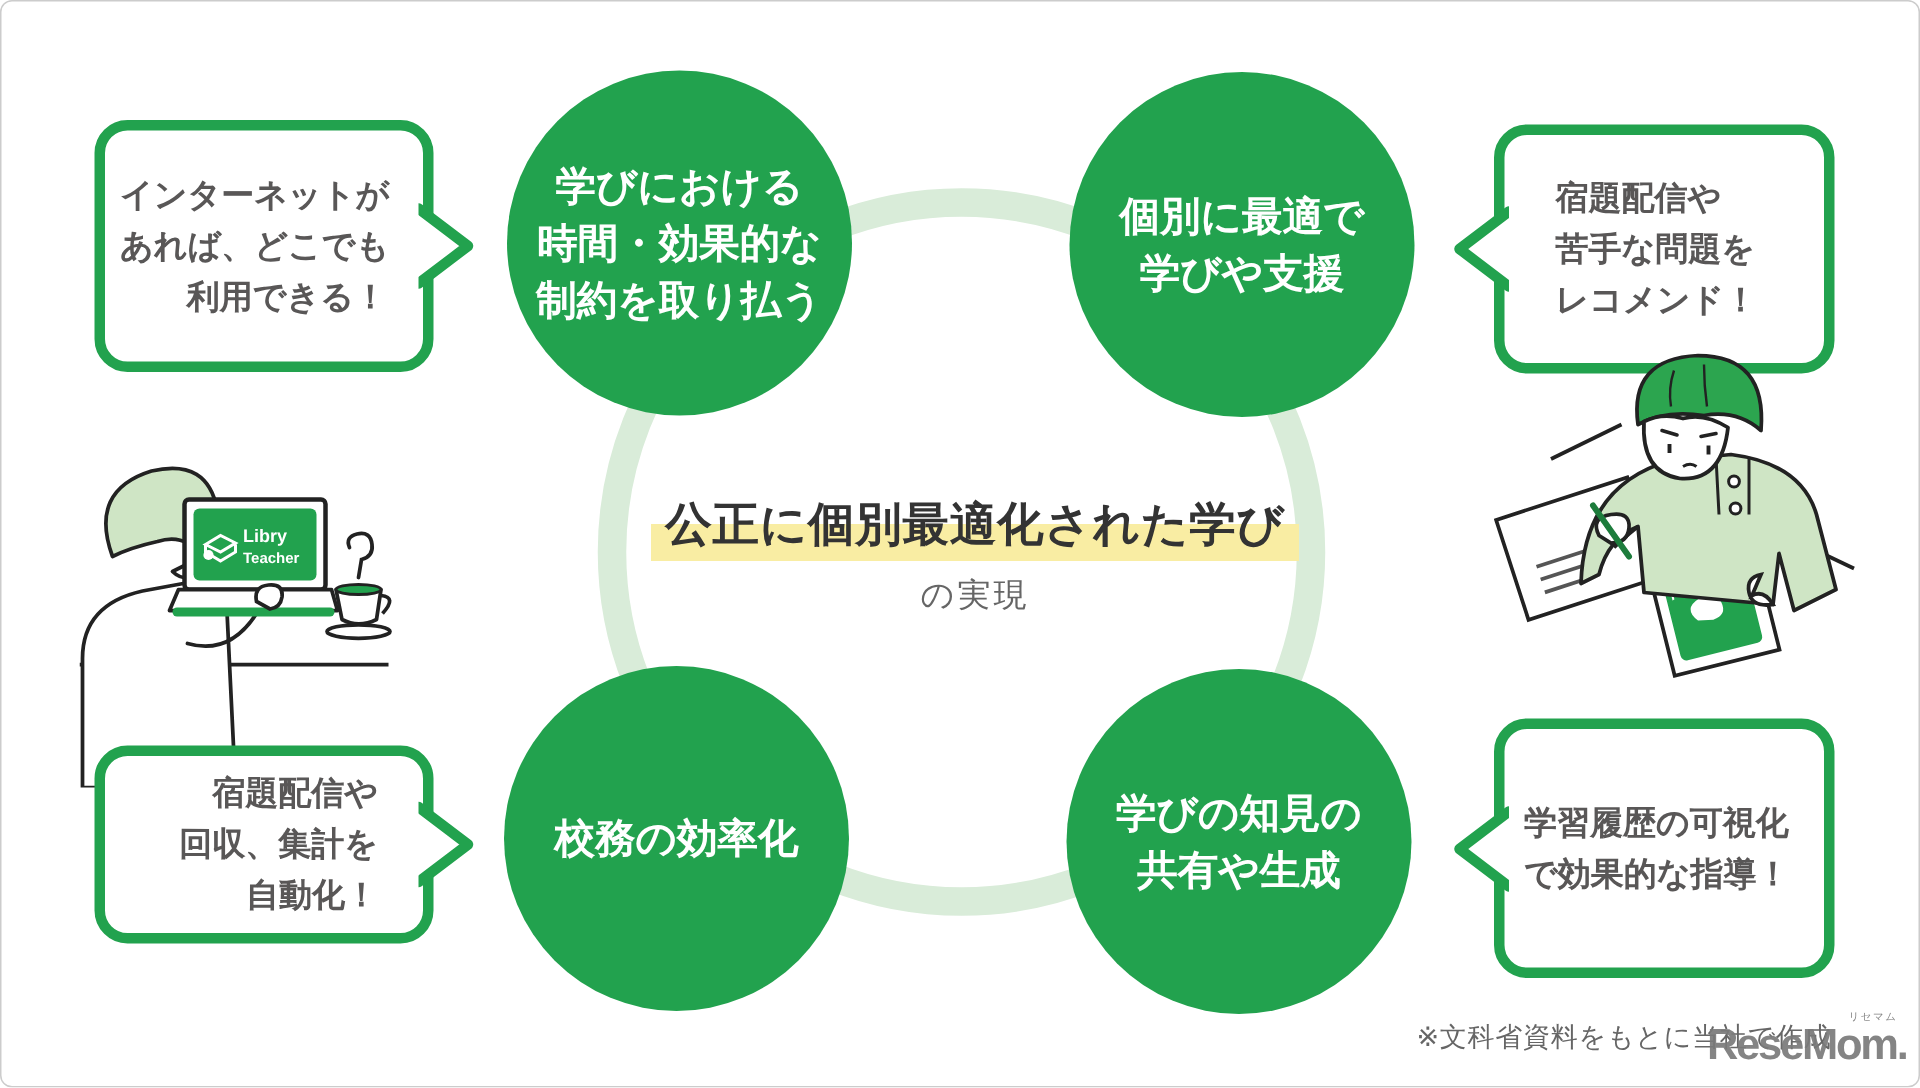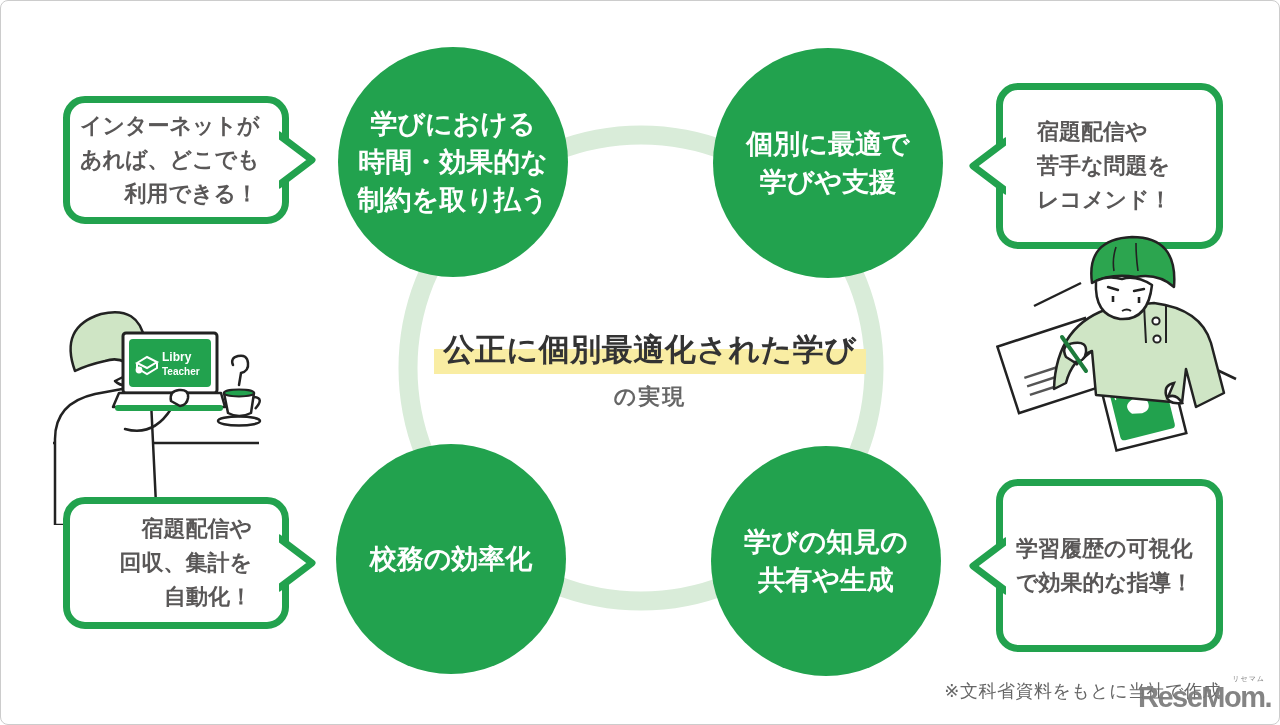--- a/index.html
+++ b/index.html
@@ -47,36 +47,36 @@
     position:absolute;left:0;right:0;top:330px;text-align:center;z-index:1;margin-left:20px;
   }
   .center-title{
     display:inline-block;
     font-size:31px;font-weight:bold;color:var(--text-dark);
     background:linear-gradient(transparent 42%, var(--yellow) 42%, var(--yellow) 100%);
     padding:0 9px 4px 9px;line-height:1.25;
     letter-spacing:0.5px;
   }
   .center-sub{
-    margin-top:8px;font-size:22px;font-weight:bold;color:#666666;letter-spacing:2px;
+    margin-top:8px;font-size:22px;font-weight:normal;color:#666666;letter-spacing:2px;
   }
 
   
   .bubble{
     position:absolute;background:#ffffff;border:7px solid var(--green);
     border-radius:22px;z-index:2;
     display:flex;flex-direction:column;justify-content:center;
   }
   .bubble .bline{
     font-size:22px;font-weight:bold;color:var(--text-gray);
     line-height:34px;white-space:nowrap;
   }
   .bubble-left .bline{text-align:right;}
   .bubble-right .bline{text-align:left;}
-  .b-tl{left:62px;top:79px;width:226px;height:128px;padding:0 24px 0 10px;margin-top:16px;}
+  .b-tl{left:62px;top:79px;width:226px;height:168px;padding:0 24px 0 10px;}
   .b-bl{left:62px;top:496px;width:226px;height:132px;padding:0 30px 0 10px;}
   .b-tr{left:995px;top:82px;width:227px;height:166px;padding:0 8px 0 34px;}
   .b-br{left:995px;top:478px;width:227px;height:173px;padding:0 6px 0 13px;}
 
   .tail{position:absolute;top:50%;margin-top:-30px;}
   .bubble-left .tail{right:-37px;}
   .bubble-right .tail{left:-37px;transform:scaleX(-1);}
 
   
   .illu{position:absolute;}

